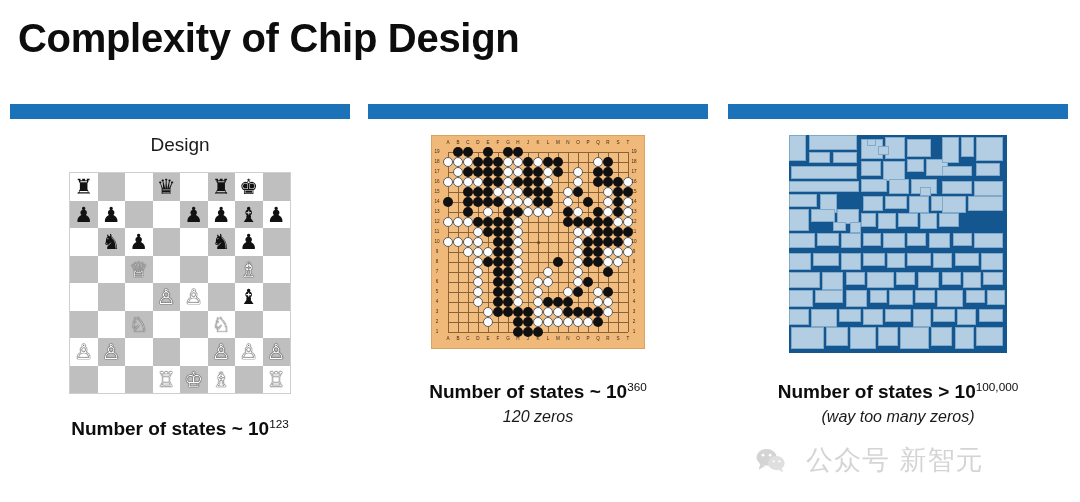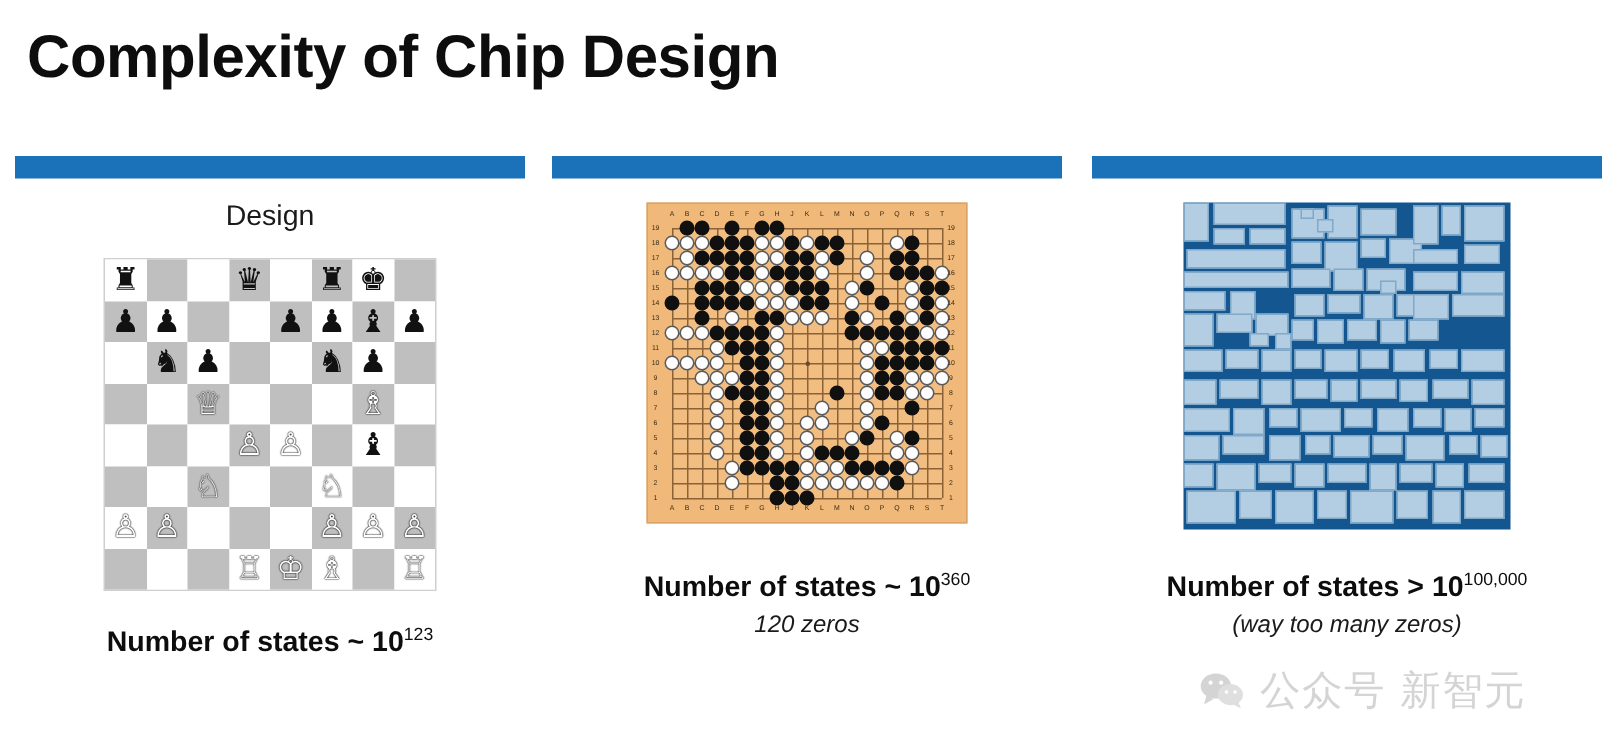--- a/index.html
+++ b/index.html
@@ -184,25 +184,25 @@
   .blk {
     position: absolute;
     background: #b3cde3;
     border: 0.5px solid #7fa8c9;
     box-sizing: border-box;
   }
 
   
   .watermark {
     position: absolute;
-    left: 800px;
+    left: 756px;
     top: 442px;
     display: flex;
     align-items: center;
-    gap: 10px;
+    gap: 20px;
     opacity: 0.42;
     pointer-events: none;
   }
   .wm-logo {
     width: 30px;
     height: 26px;
     position: relative;
     flex: none;
   }
   .wm-text {

